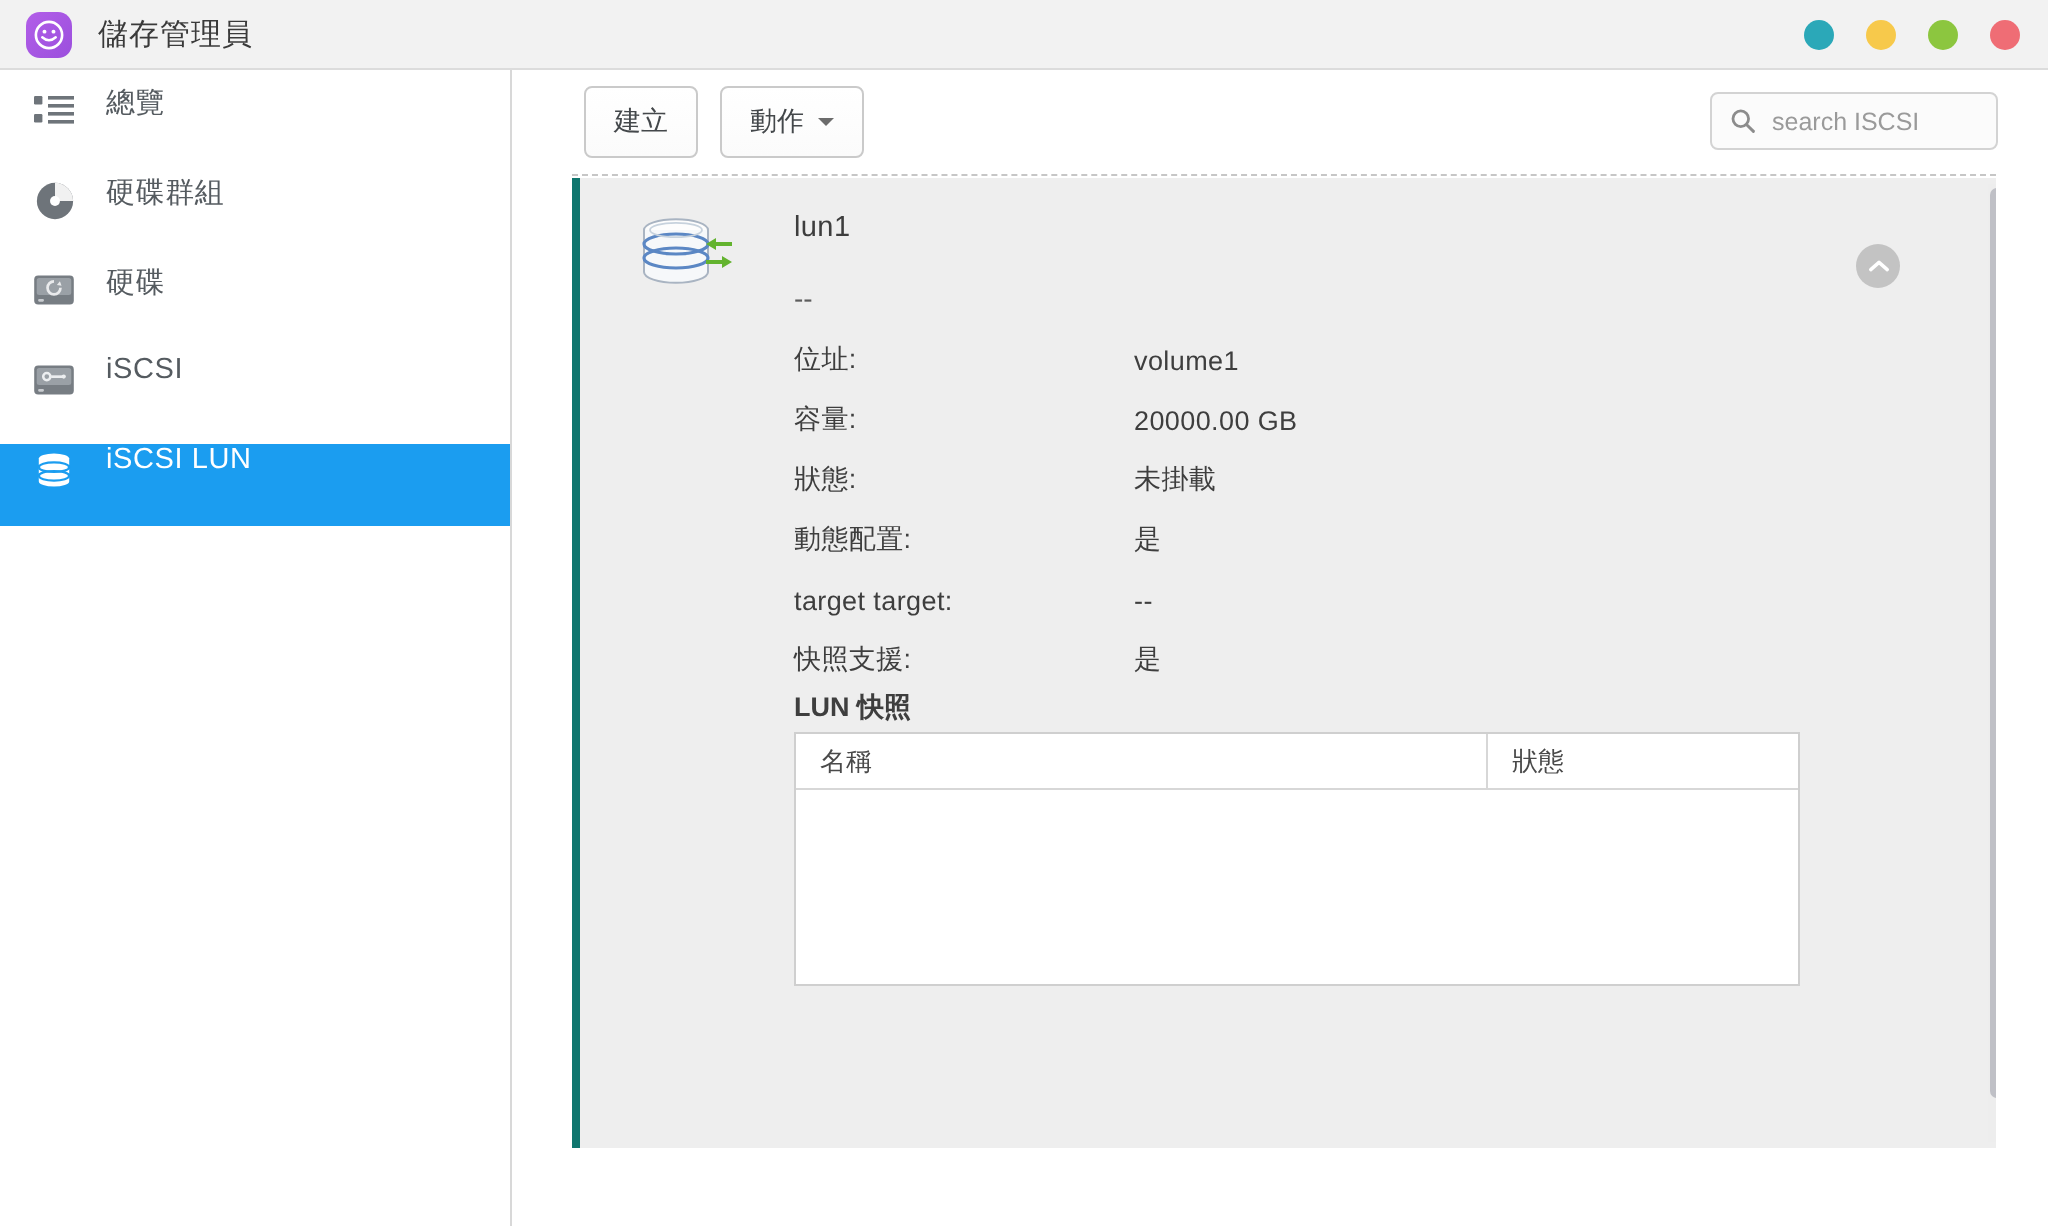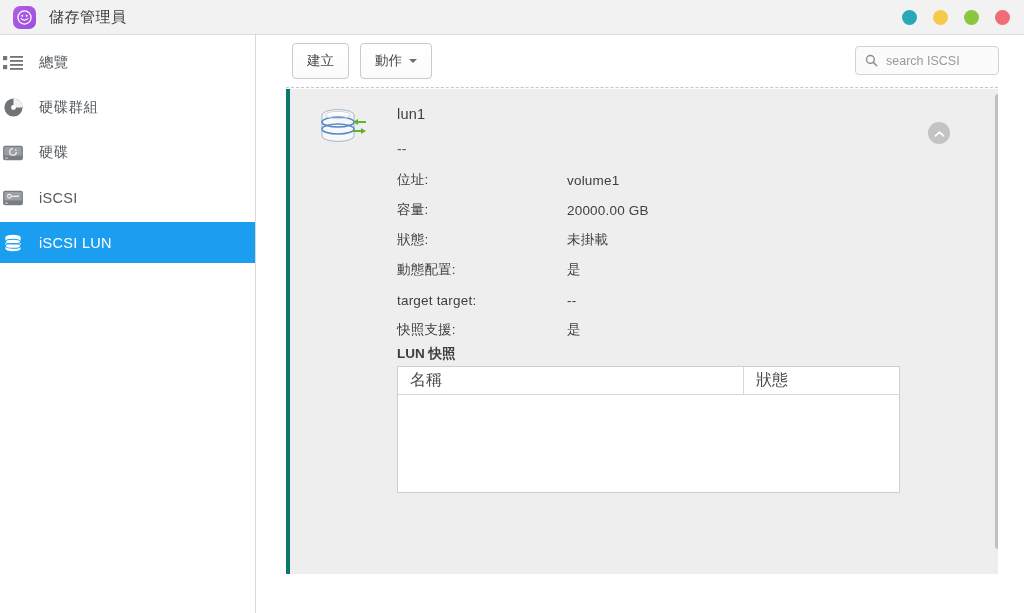--- a/index.html
+++ b/index.html
@@ -40,21 +40,22 @@
   .dot { width:15px; height:15px; border-radius:50%; flex:0 0 auto; }
 
   
   .sidebar {
     position:absolute; left:0; top:35px; width:256px; height:578px;
     background:#ffffff;
     border-right:1px solid #d8d8d8;
   }
   .nav-item {
     position:relative;
-    height:41px; display:flex; align-items:center;
+    height:41px; display:flex; align-items:flex-start;
+    padding-left:14px;
     cursor:default;
   }
   .nav-item .nav-ico {
     width:26px; height:26px; flex:0 0 auto;
     display:flex; align-items:center; justify-content:center;
     margin-right:13px;
   }
   .nav-item .nav-label {
     font-size:14.5px; color:#555b60; letter-spacing:.3px; white-space:nowrap;
   }
@@ -148,21 +149,21 @@
   }
   .snap-table {
     position:absolute; left:107px; top:277px;
     width:503px; height:127px;
     background:#ffffff;
     border:1px solid #cfcfcf;
   }
   .snap-head { display:flex; height:28px; border-bottom:1px solid #d7d7d7; }
   .snap-th {
     display:flex; align-items:center;
-    font-size:16px; color:#4a4a4a;
+    font-size:13px; color:#4a4a4a;
     padding-left:12px;
   }
   .snap-th.col-name { width:346px; border-right:1px solid #d7d7d7; }
   .snap-th.col-state { flex:1 1 auto; }
   .snap-body { height:97px; background:#ffffff; }
 
   
   .vscroll {
     position:absolute; left:704px; top:3px; width:9px; height:479px;
     background:#ededed;

